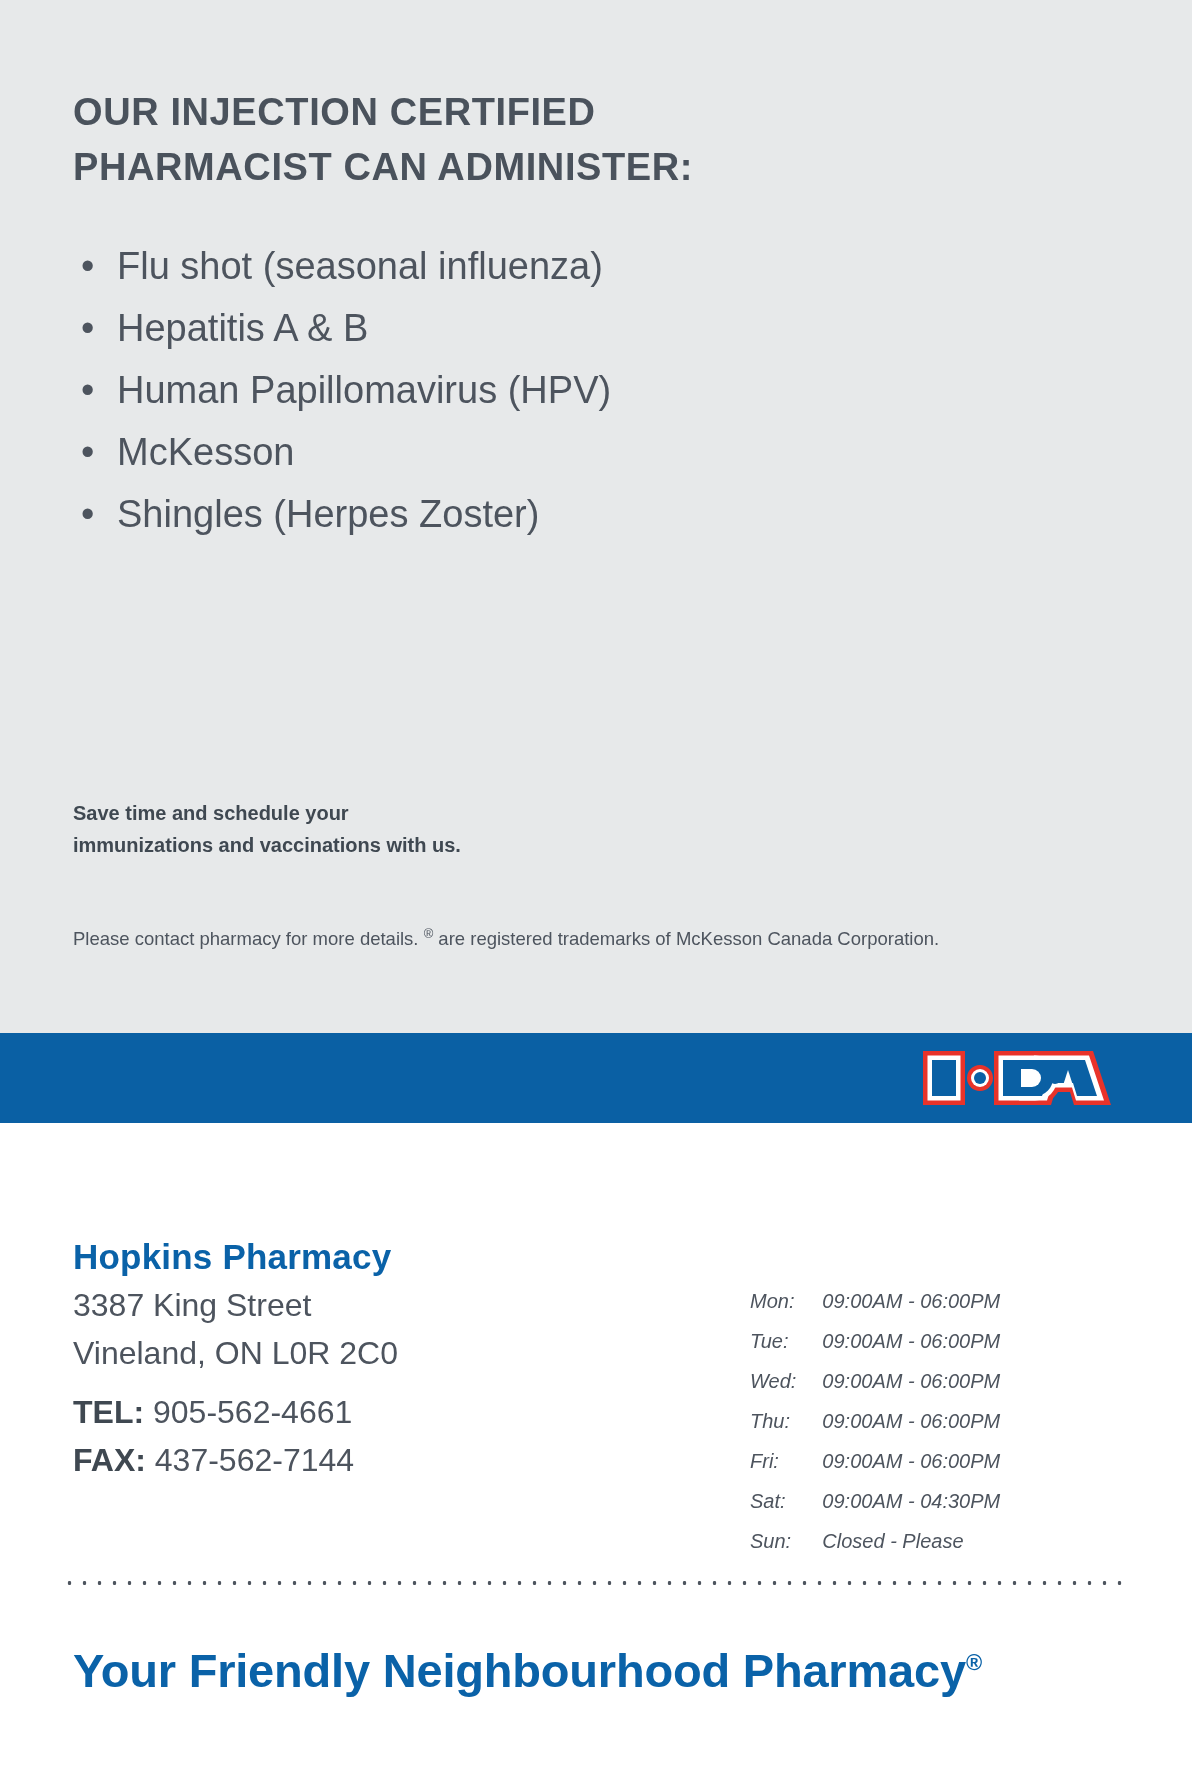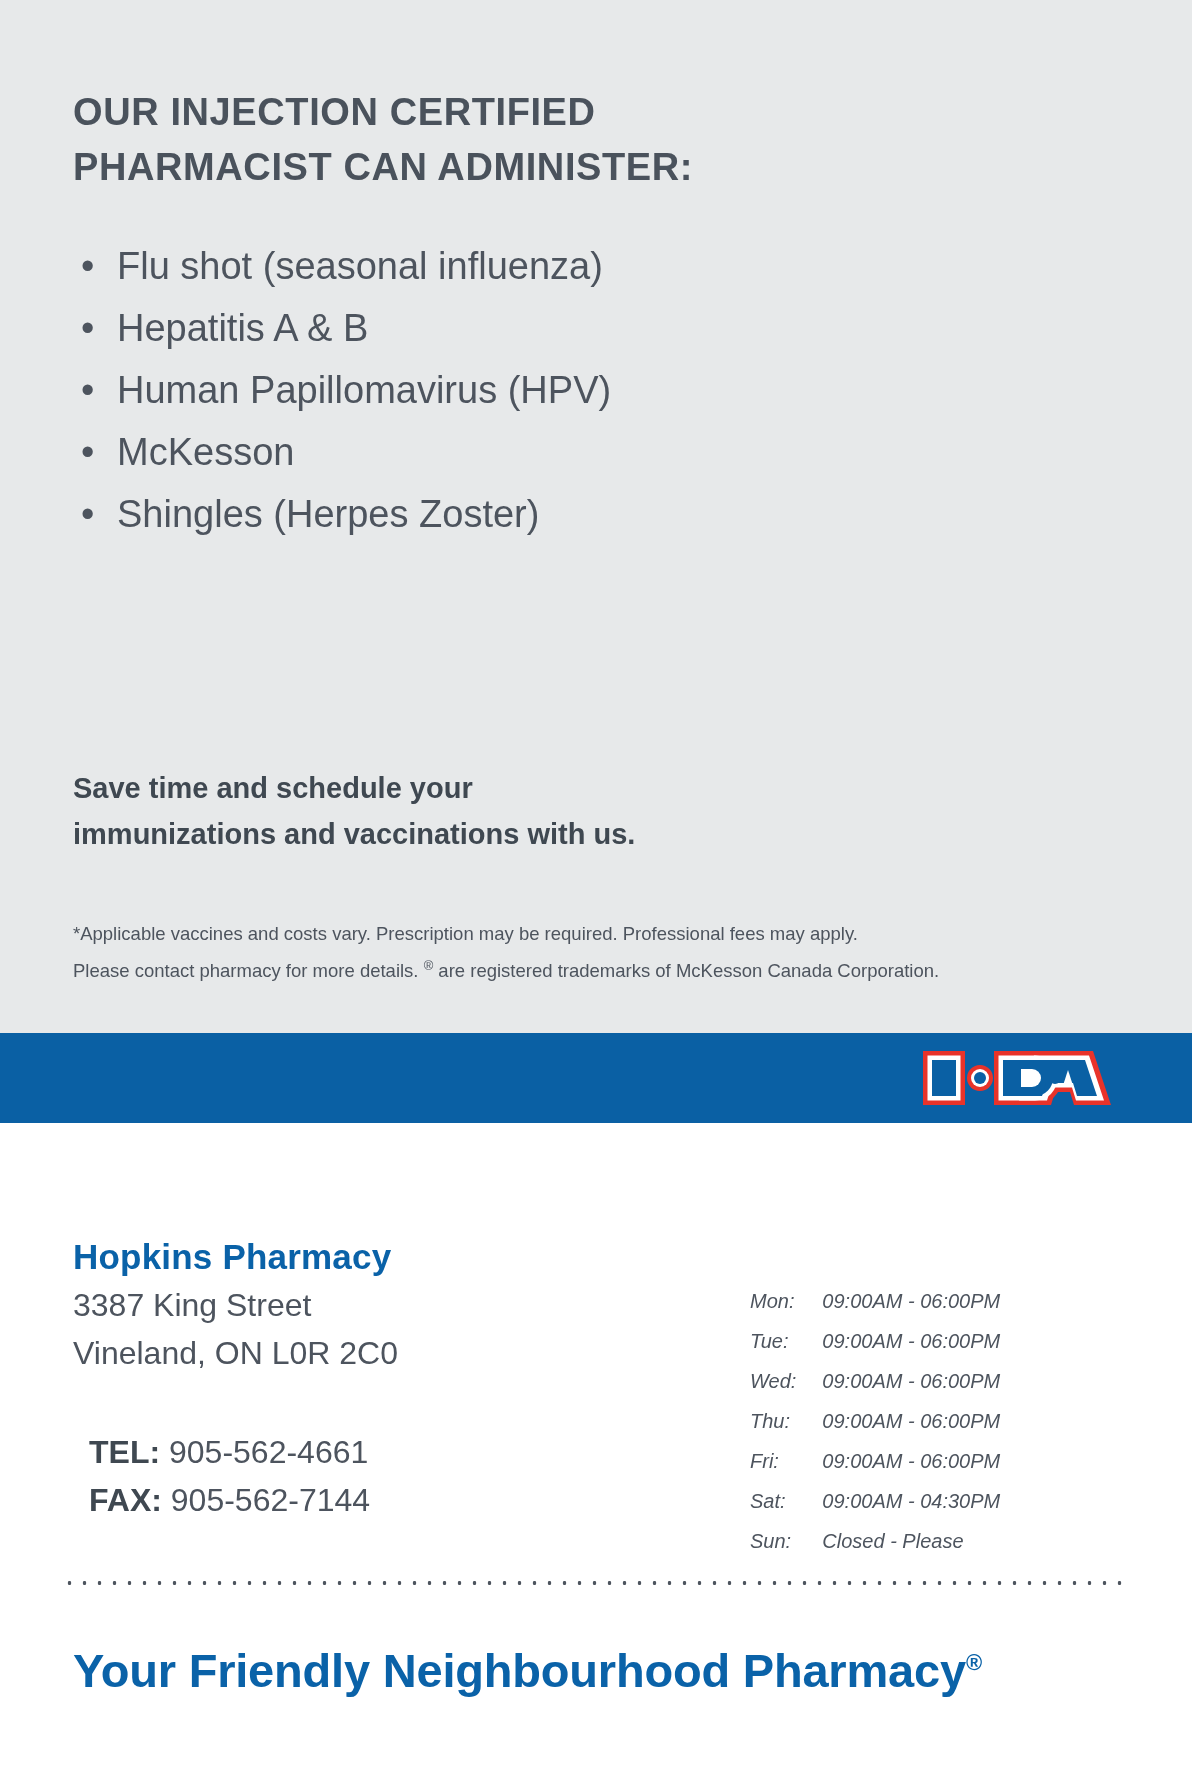--- a/index.html
+++ b/index.html
@@ -62,23 +62,23 @@
     position: absolute;
     left: 8px;
     top: 0;
     font-size: 38px;
     line-height: 62px;
     color: #4d545e;
   }
   .save-time {
     position: absolute;
     left: 73px;
-    top: 765px;
+    top: 797px;
     width: 820px;
-    font-size: 29px;
+    font-size: 20px;
     line-height: 1.6;
     font-weight: bold;
     color: #3f4851;
   }
   .disclaimer {
     position: absolute;
     left: 73px;
     top: 918px;
     width: 1055px;
     font-size: 18.5px;
@@ -131,26 +131,25 @@
     position: absolute;
     left: 73px;
     top: 143px;
     font-size: 32px;
     line-height: 48px;
     color: #4d545e;
     margin-top: 15px;
   }
   .contact {
     position: absolute;
-    left: 89px;
+    left: 73px;
     top: 265px;
     font-size: 32px;
     line-height: 48px;
     color: #4d545e;
-    margin-top: 40px;
   }
   .contact .lbl {
     font-weight: bold;
     color: #3f4851;
   }
 
   .hours {
     position: absolute;
     left: 750px;
     top: 158px;
@@ -213,21 +212,20 @@
       <li><span class="bullet">•</span><span>McKesson</span></li>
       <li><span class="bullet">•</span><span>Shingles (Herpes Zoster)</span></li>
     </ul>
 
     <div class="save-time">
       <div>Save time and schedule your</div>
       <div>immunizations and vaccinations with us.</div>
     </div>
 
     <div class="disclaimer">
-      <div>*Applicable vaccines and costs vary. Prescription may be required. Professional fees may apply.</div>
       <div><span>Please contact pharmacy for more details. </span><span class="reg">®</span><span> are registered trademarks of McKesson Canada Corporation.</span></div>
     </div>
   </div>
 
   <div class="blue-band">
     <svg class="ida-logo" viewBox="0 0 392 124" aria-hidden="true">
 
       <g fill="#e8332a">
 
         <path d="M4 8 h84 v108 h-84 z"></path>
@@ -272,21 +270,21 @@
 
     <div class="store-name">Hopkins Pharmacy</div>
 
     <div class="address">
       <div>3387 King Street</div>
       <div>Vineland, ON L0R 2C0</div>
     </div>
 
     <div class="contact">
       <div><span class="lbl">TEL:</span> <span>905-562-4661</span></div>
-      <div><span class="lbl">FAX:</span> <span>905-562-7144</span></div>
+      <div><span class="lbl">FAX:</span> <span>437-562-7144</span></div>
     </div>
 
     <table class="hours">
       <tbody>
         <tr>
             <td class="day">Mon:</td>
             <td class="time">09:00AM - 06:00PM</td>
           </tr>
         <tr>
             <td class="day">Tue:</td>

